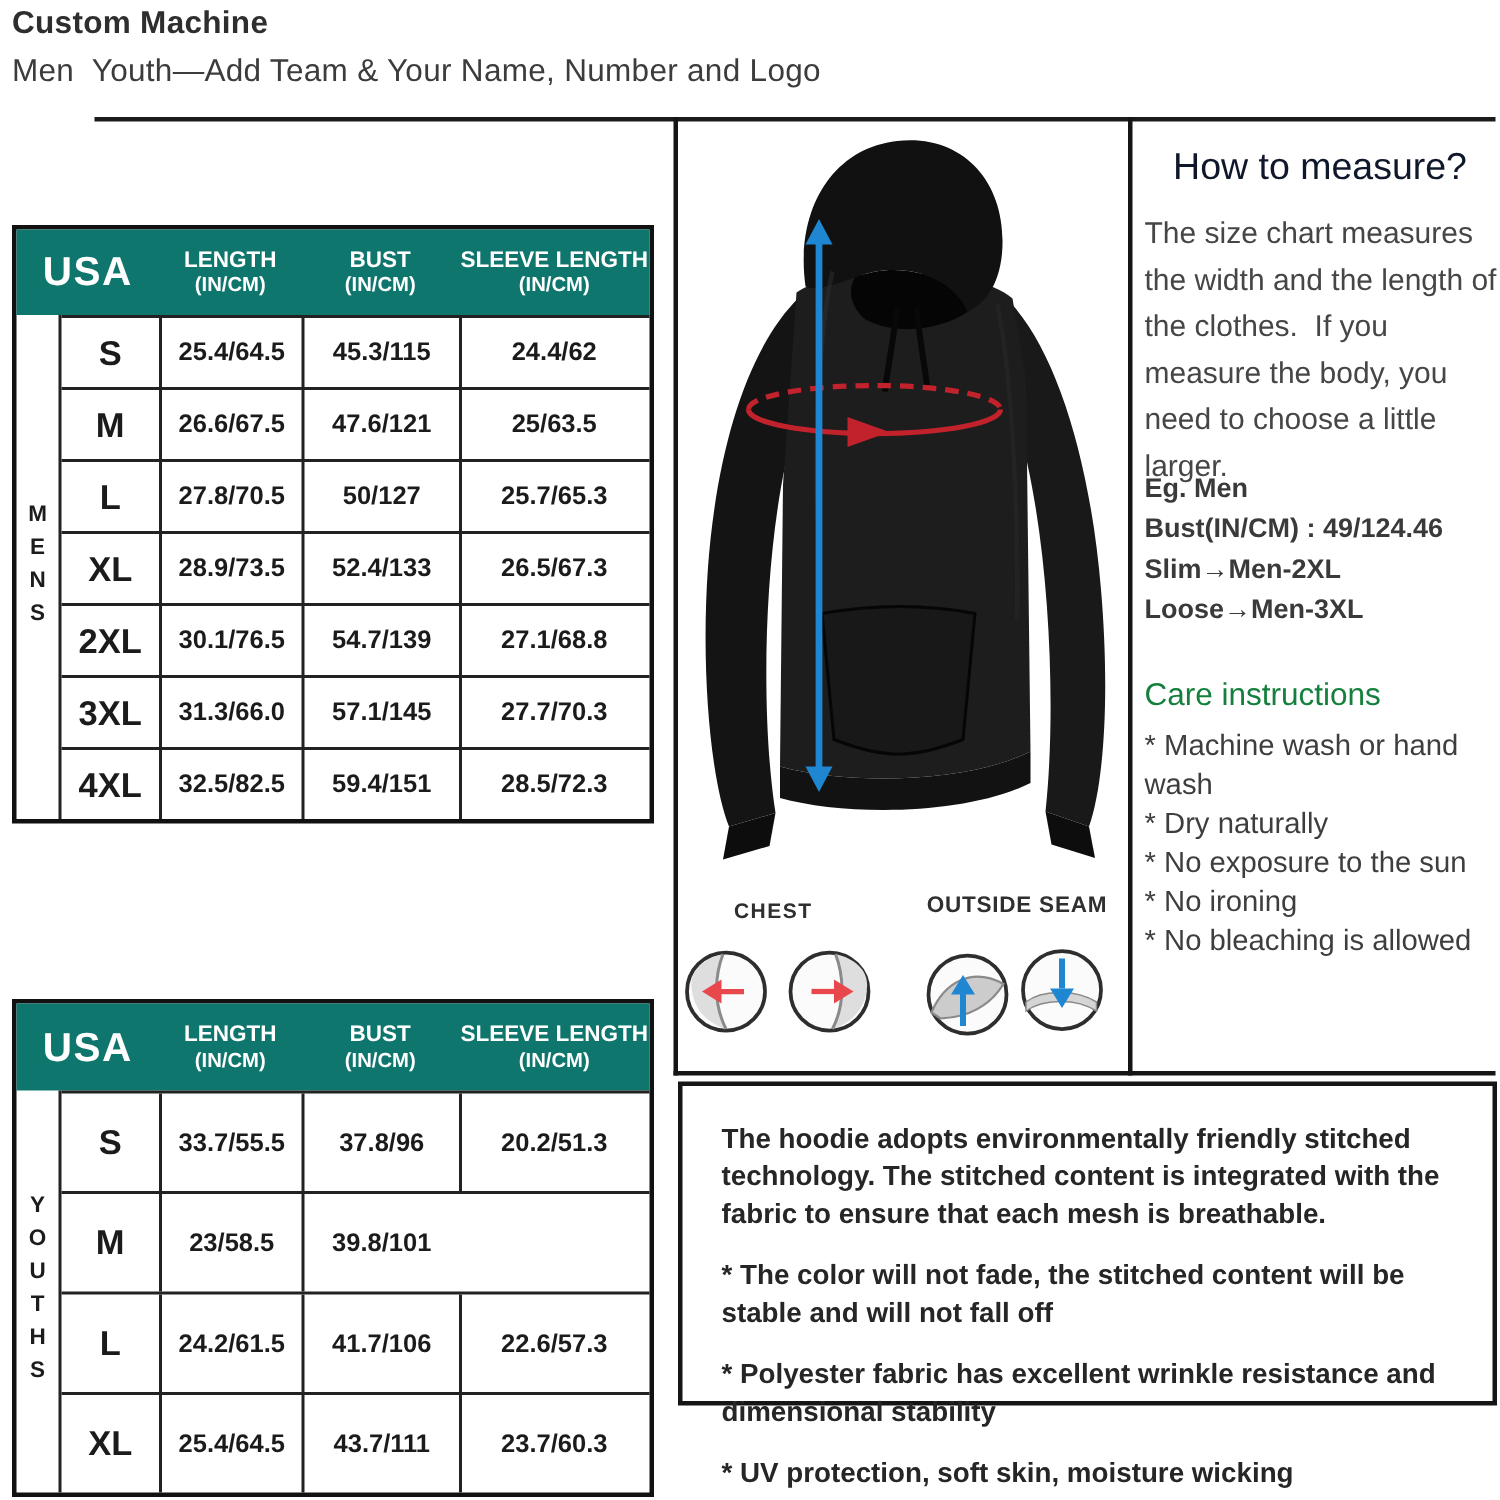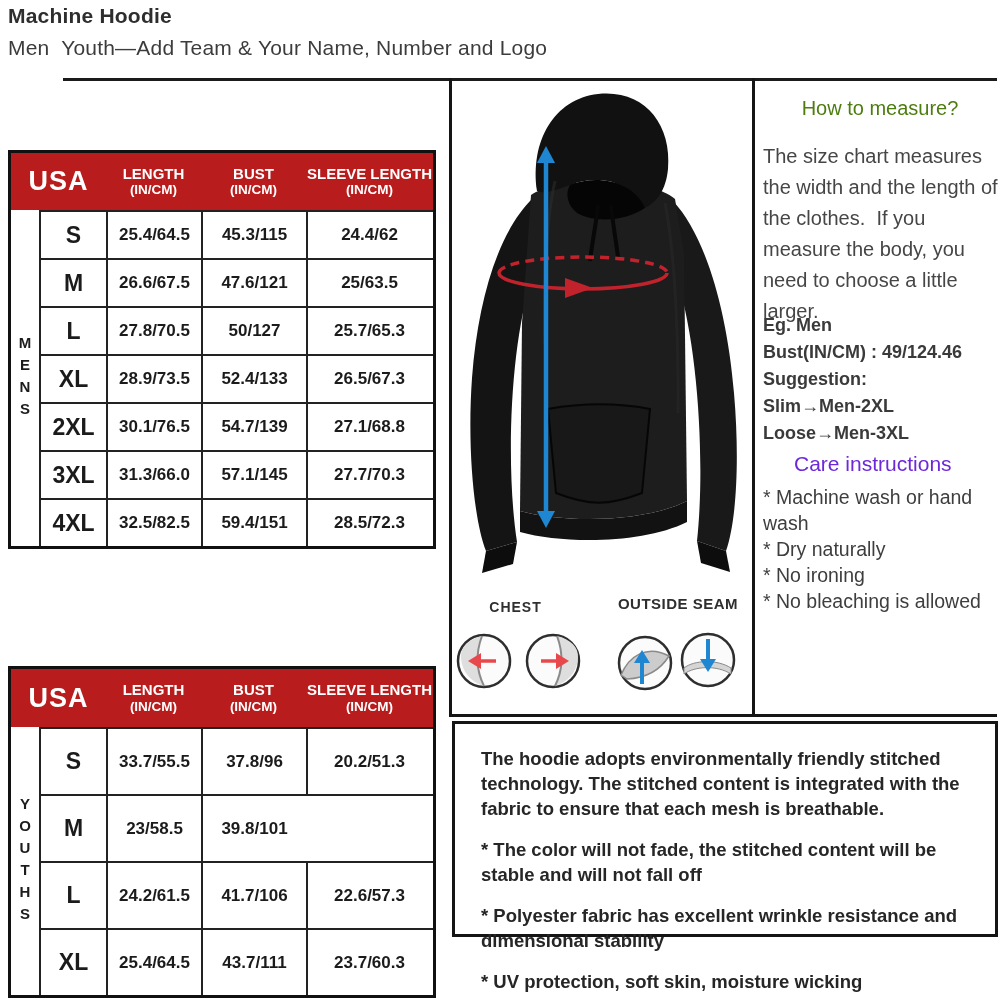--- a/index.html
+++ b/index.html
@@ -13,21 +13,21 @@
   .subtitle{left:8px;top:36px;font-size:21px;color:#3c3c3c;letter-spacing:.2px;}
   .rule-top{left:63px;top:78px;width:934px;height:3px;background:#1b1b1b;}
 
   
   .v-line1{left:449px;top:78px;width:3px;height:639px;background:#151515;}
   .v-line2{left:752px;top:78px;width:3px;height:639px;background:#151515;}
   .h-line-mid{left:449px;top:714px;width:548px;height:3px;background:#151515;}
 
   
   .size-table{border:3px solid #111;background:#fff;width:422px;}
-  .st-head{display:flex;background:#b91c1c;color:#fff;align-items:center;}
+  .st-head{display:flex;background:#0f766e;color:#fff;align-items:center;}
   .mens .st-head{height:57px;}
   .youths .st-head{height:58px;}
   .st-head .h-usa{width:95px;text-align:center;font-size:27px;font-weight:bold;letter-spacing:1px;}
   .st-head .h-col{display:flex;flex-direction:column;justify-content:center;text-align:center;line-height:1.18;}
   .st-head .h-len{width:95px;}
   .st-head .h-bust{width:105px;}
   .st-head .h-slv{width:127px;}
   .st-head .lab{font-size:15px;font-weight:bold;}
   .st-head .unit{font-size:13.5px;font-weight:bold;}
   .st-body{display:flex;}
@@ -44,38 +44,38 @@
   .c-bust{width:105px;border-left:2px solid #222;font-size:17px;font-weight:bold;}
   .c-slv{width:125px;border-left:2px solid #222;font-size:17px;font-weight:bold;}
 
   
   .chest-label{left:468px;top:599px;width:95px;text-align:center;font-size:14px;font-weight:bold;
                color:#2f2f2f;letter-spacing:1px;}
   .seam-label{left:617px;top:595px;width:122px;text-align:center;font-size:15px;font-weight:bold;
               color:#2f2f2f;letter-spacing:.5px;}
 
   
-  .measure-head{left:760px;top:97px;width:240px;text-align:center;font-size:20px;color:#4d7c0f;}
+  .measure-head{left:760px;top:97px;width:240px;text-align:center;font-size:25px;color:#0f172a;}
   .measure-body{left:763px;top:141px;width:236px;font-size:20px;line-height:31px;color:#464646;}
   .eg-block{left:763px;top:312px;width:236px;font-size:18px;font-weight:bold;line-height:27px;color:#3a3a3a;}
   .care-block{left:763px;top:452px;width:238px;color:#3e3e3e;}
-  .care-head{font-size:21px;color:#6d28d9;margin-bottom:8px;margin-left:31px;}
+  .care-head{font-size:21px;color:#15803d;margin-bottom:8px;}
   .care-item{font-size:19.5px;line-height:26px;}
 
   
   .desc-box{left:452px;top:721px;width:546px;height:216px;border:3px solid #151515;box-sizing:border-box;
             padding:6px 8px 0 10px;font-size:18.5px;font-weight:bold;color:#262626;line-height:25px;}
   .desc-box div{margin:16px;}
 </style>
 </head>
 <body>
 
 <div class="page">
 
-  <div class="abs title">Machine Hoodie</div>
+  <div class="abs title">Custom Machine</div>
   <div class="abs subtitle prewrap">Men  Youth—Add Team &amp; Your Name, Number and Logo</div>
   <div class="abs rule-top"></div>
 
   <div class="abs v-line1"></div>
   <div class="abs v-line2"></div>
   <div class="abs h-line-mid"></div>
 
   <div class="abs size-table mens" style="left:8px;top:150px;">
     <div class="st-head">
       <div class="h-usa">USA</div>
@@ -247,29 +247,29 @@
 
   <div class="abs chest-label">CHEST</div>
   <div class="abs seam-label">OUTSIDE SEAM</div>
 
   <div class="abs measure-head">How to measure?</div>
   <div class="abs measure-body prewrap">The size chart measures the width and the length of the clothes.  If you measure the body, you need to choose a little larger.</div>
 
   <div class="abs eg-block">
     <div>Eg. Men</div>
     <div>Bust(IN/CM) : 49/124.46</div>
-    <div>Suggestion:</div>
     <div>Slim→Men-2XL</div>
     <div>Loose→Men-3XL</div>
   </div>
 
   <div class="abs care-block">
     <div class="care-head">Care instructions</div>
     <div class="care-item">* Machine wash or hand wash</div>
     <div class="care-item">* Dry naturally</div>
+    <div class="care-item">* No exposure to the sun</div>
     <div class="care-item">* No ironing</div>
     <div class="care-item">* No bleaching is allowed</div>
   </div>
 
   <div class="abs desc-box">
     <div>The hoodie adopts environmentally friendly stitched technology. The stitched content is integrated with the fabric to ensure that each mesh is breathable.</div>
     <div>* The color will not fade, the stitched content will be stable and will not fall off</div>
     <div>* Polyester fabric has excellent wrinkle resistance and dimensional stability</div>
     <div>* UV protection, soft skin, moisture wicking</div>
   </div>

